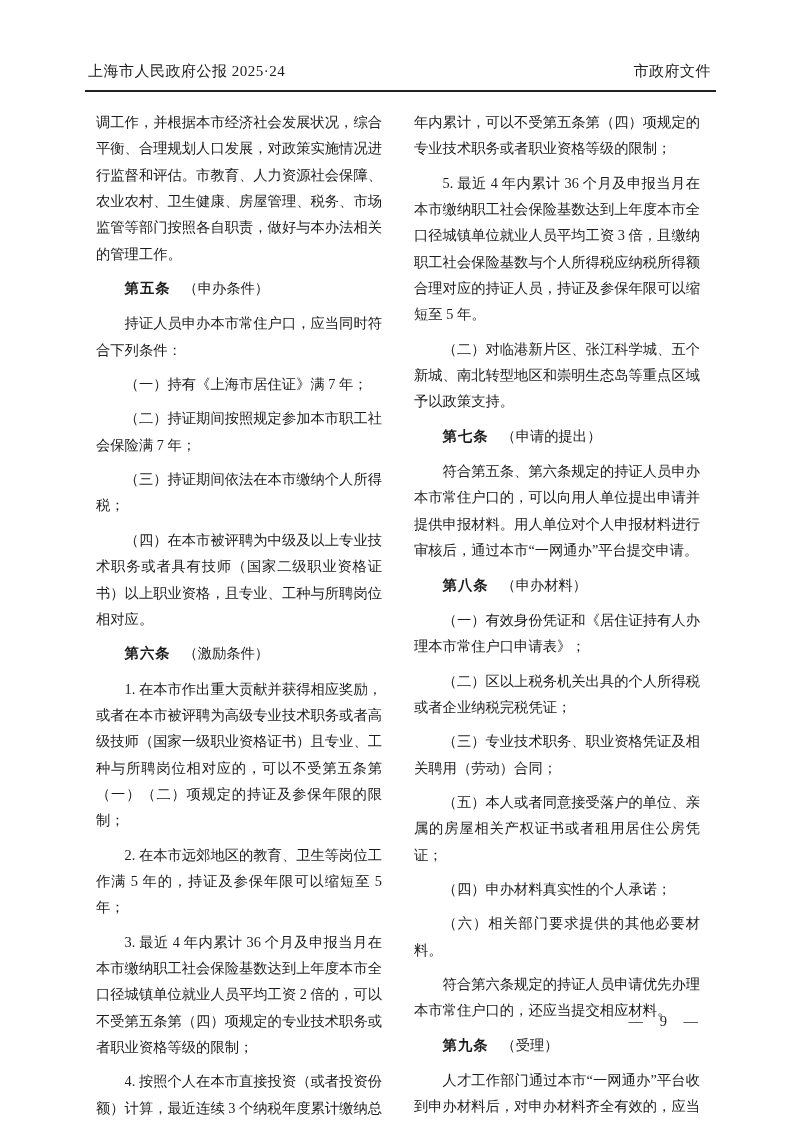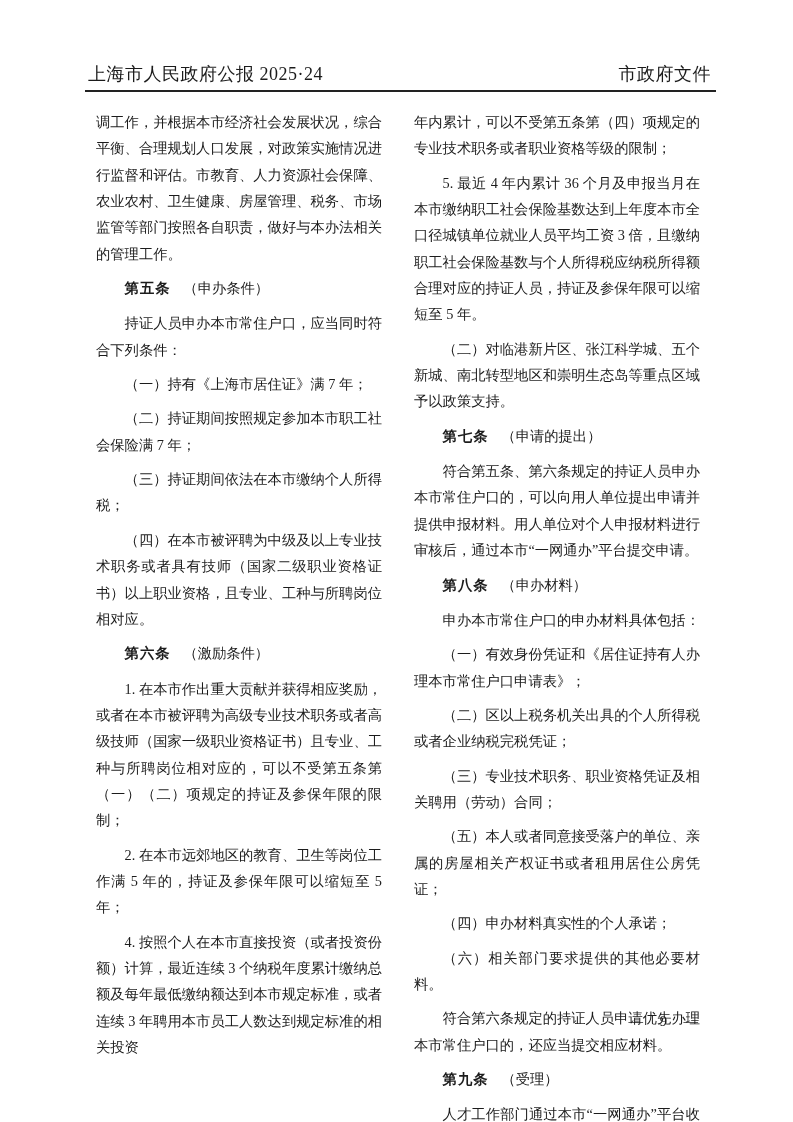--- a/index.html
+++ b/index.html
@@ -14,21 +14,21 @@
     overflow: hidden;
   }
   .header-row {
     position: absolute;
     top: 62px;
     left: 88px;
     right: 82px;
     display: flex;
     justify-content: space-between;
     align-items: baseline;
-    font-size: 18px;
+    font-size: 15px;
     letter-spacing: 0.5px;
     color: #1b1b1b;
   }
   .header-rule {
     position: absolute;
     top: 90px;
     left: 85px;
     right: 77px;
     height: 1.6px;
     background: #222222;
@@ -87,30 +87,30 @@
         <p class="para no-indent">调工作，并根据本市经济社会发展状况，综合平衡、合理规划人口发展，对政策实施情况进行监督和评估。市教育、人力资源社会保障、农业农村、卫生健康、房屋管理、税务、市场监管等部门按照各自职责，做好与本办法相关的管理工作。</p>
         <p class="para"><span class="art-num">第五条</span><span>（申办条件）</span></p>
         <p class="para">持证人员申办本市常住户口，应当同时符合下列条件：</p>
         <p class="para">（一）持有《上海市居住证》满 7 年；</p>
         <p class="para">（二）持证期间按照规定参加本市职工社会保险满 7 年；</p>
         <p class="para">（三）持证期间依法在本市缴纳个人所得税；</p>
         <p class="para">（四）在本市被评聘为中级及以上专业技术职务或者具有技师（国家二级职业资格证书）以上职业资格，且专业、工种与所聘岗位相对应。</p>
         <p class="para"><span class="art-num">第六条</span><span>（激励条件）</span></p>
         <p class="para">1. 在本市作出重大贡献并获得相应奖励，或者在本市被评聘为高级专业技术职务或者高级技师（国家一级职业资格证书）且专业、工种与所聘岗位相对应的，可以不受第五条第（一）（二）项规定的持证及参保年限的限制；</p>
         <p class="para">2. 在本市远郊地区的教育、卫生等岗位工作满 5 年的，持证及参保年限可以缩短至 5 年；</p>
+        <p class="para">3. 最近 4 年内累计 36 个月及申报当月在本市缴纳职工社会保险基数达到上年度本市全口径城镇单位就业人员平均工资 2 倍的，可以不受第五条第（四）项规定的专业技术职务或者职业资格等级的限制；</p>
         <p class="para">4. 按照个人在本市直接投资（或者投资份额）计算，最近连续 3 个纳税年度累计缴纳总额及每年最低缴纳额达到本市规定标准，或者连续 3 年聘用本市员工人数达到规定标准的相关投资</p>
       </div>
     <div class="column" id="col-1">
         <p class="para no-indent">年内累计，可以不受第五条第（四）项规定的专业技术职务或者职业资格等级的限制；</p>
         <p class="para">5. 最近 4 年内累计 36 个月及申报当月在本市缴纳职工社会保险基数达到上年度本市全口径城镇单位就业人员平均工资 3 倍，且缴纳职工社会保险基数与个人所得税应纳税所得额合理对应的持证人员，持证及参保年限可以缩短至 5 年。</p>
         <p class="para">（二）对临港新片区、张江科学城、五个新城、南北转型地区和崇明生态岛等重点区域予以政策支持。</p>
         <p class="para"><span class="art-num">第七条</span><span>（申请的提出）</span></p>
         <p class="para">符合第五条、第六条规定的持证人员申办本市常住户口的，可以向用人单位提出申请并提供申报材料。用人单位对个人申报材料进行审核后，通过本市“一网通办”平台提交申请。</p>
         <p class="para"><span class="art-num">第八条</span><span>（申办材料）</span></p>
-        <p class="para">申办本市常住户口的申办材料具体包括：</p>
         <p class="para">（一）有效身份凭证和《居住证持有人办理本市常住户口申请表》；</p>
         <p class="para">（二）区以上税务机关出具的个人所得税或者企业纳税完税凭证；</p>
         <p class="para">（三）专业技术职务、职业资格凭证及相关聘用（劳动）合同；</p>
         <p class="para">（五）本人或者同意接受落户的单位、亲属的房屋相关产权证书或者租用居住公房凭证；</p>
         <p class="para">（四）申办材料真实性的个人承诺；</p>
         <p class="para">（六）相关部门要求提供的其他必要材料。</p>
         <p class="para">符合第六条规定的持证人员申请优先办理本市常住户口的，还应当提交相应材料。</p>
         <p class="para"><span class="art-num">第九条</span><span>（受理）</span></p>
         <p class="para">人才工作部门通过本市“一网通办”平台收到申办材料后，对申办材料齐全有效的，应当现场受理；对申办材料不齐全的，应当一次性告知申请人补齐相关材料。</p>
         <p class="para"><span class="art-num">第十条</span><span>（审核）</span></p>

